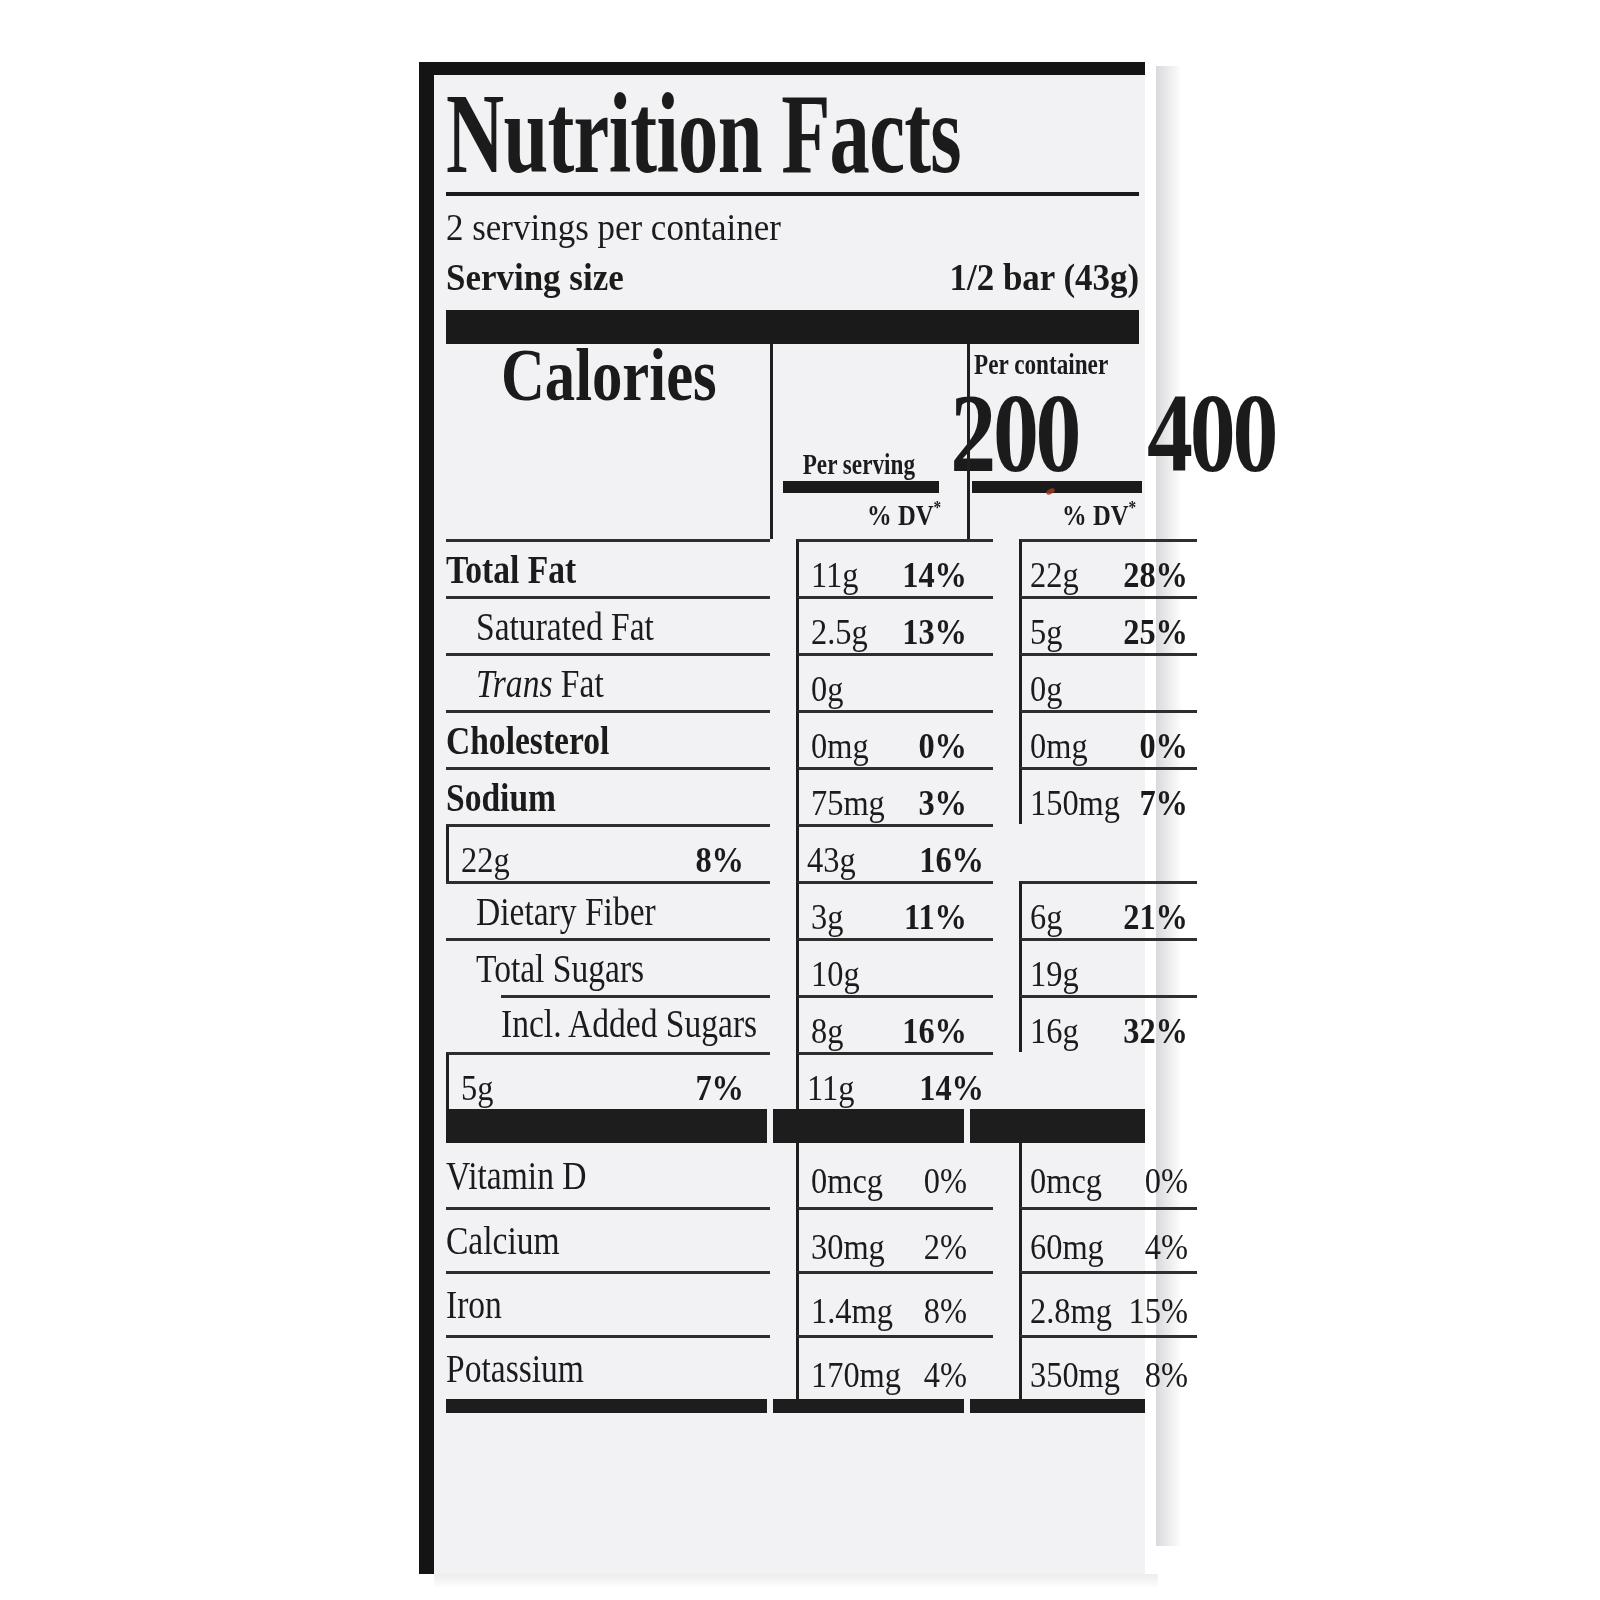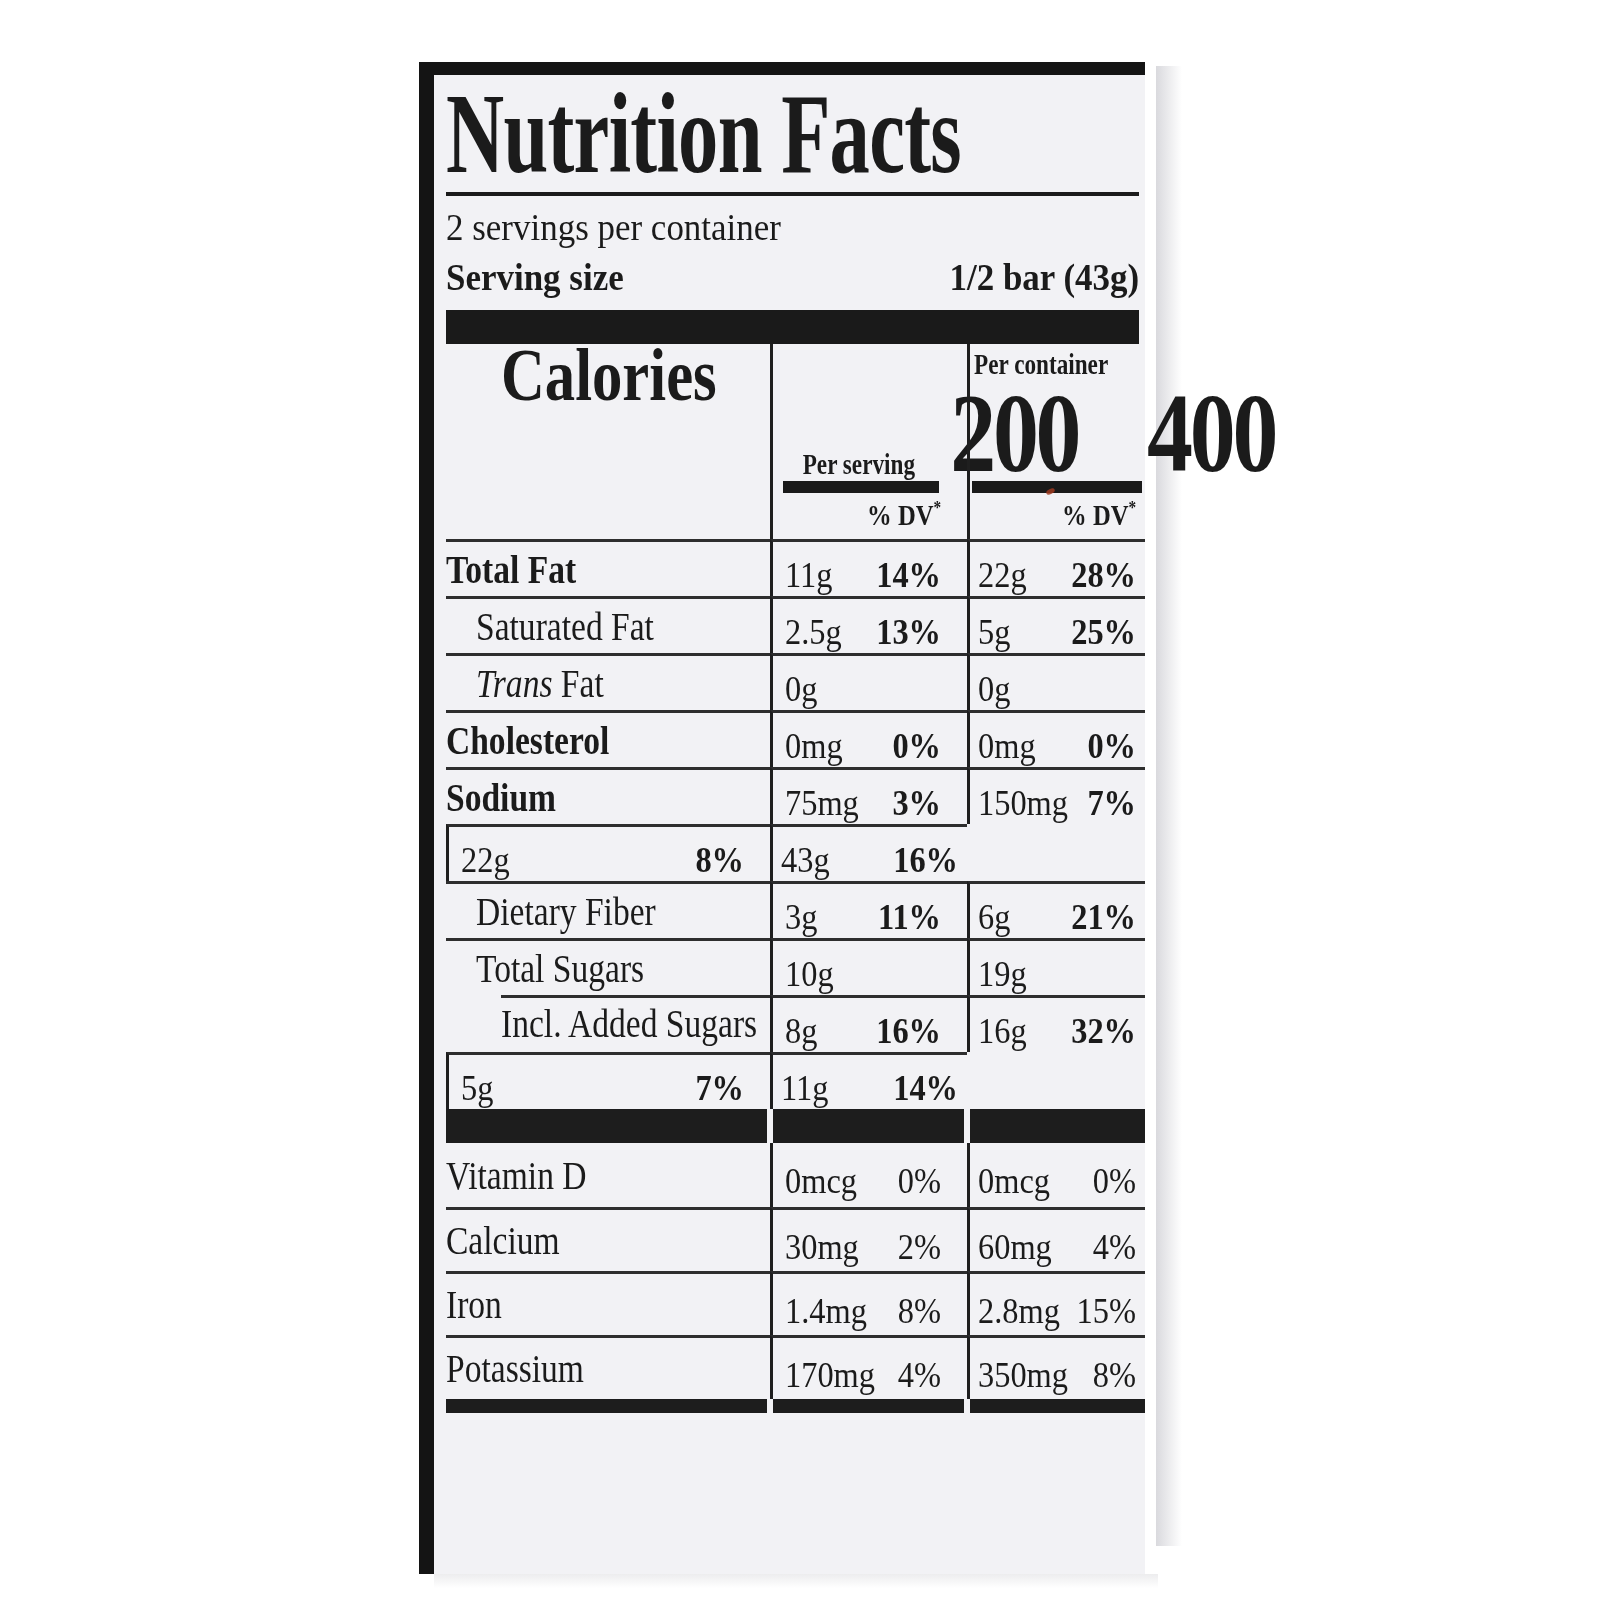--- a/index.html
+++ b/index.html
@@ -64,21 +64,21 @@
   .mb-cont{margin:0 3px 0 2px;}
   .dv-space{height:44px;}
   .dvh{height:44px;display:flex;align-items:center;justify-content:flex-end;
     font-weight:bold;font-size:29px;}
   .dvh-serv{padding-right:26px;}
   .dvh-cont{padding-right:9px;}
   .dvh .t{transform:scaleX(0.85);}
   sup{font-size:62%;vertical-align:super;line-height:0;}
 
   
-  .nrow{height:57px;}
+  .nrow{height:57px;gap:26px;}
   .vrow{height:64px;}
   .name-cell{display:flex;align-items:center;position:relative;}
   .bt{border-top:3px solid #2e2e2e;}
   .sep-ind{position:relative;}
   .sep-ind::before{content:"";position:absolute;left:55px;right:0;top:0;height:3px;background:#2e2e2e;}
   .nm{display:inline-block;font-size:39px;transform:scaleX(0.86);transform-origin:0 50%;white-space:nowrap;}
   .nm.b{font-weight:bold;}
   .ind1{margin-left:30px;}
   .ind2{margin-left:55px;}
   .wrapv{position:absolute;top:0;bottom:0;display:flex;align-items:center;margin-top:12px;}

